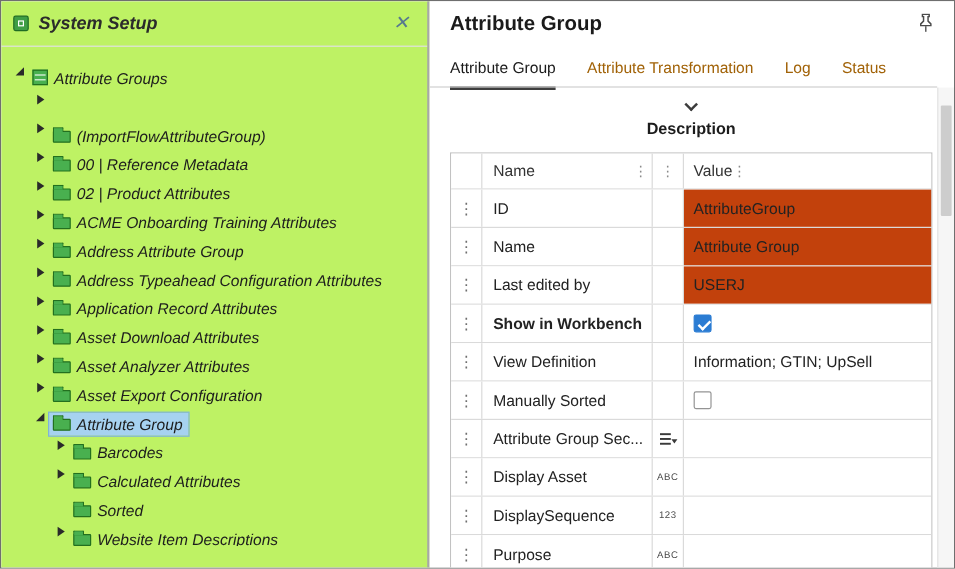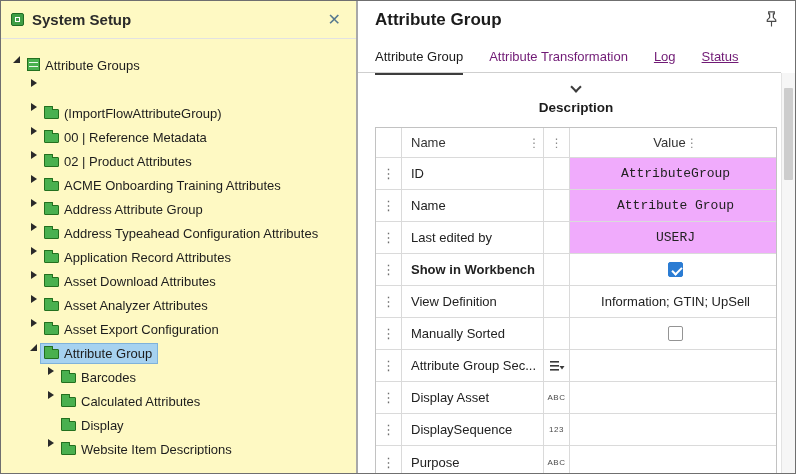--- a/index.html
+++ b/index.html
@@ -1,21 +1,21 @@
 <!DOCTYPE html>
 <html><head>
 <meta charset="utf-8">
 <style>
   * { box-sizing: border-box; margin: 0; padding: 0; }
   html,body { width:796px; height:474px; }
   body { font-family:"Liberation Sans", sans-serif; background:#fff; }
   .app { position:relative; width:796px; height:474px; border:1px solid #6f6f6f; display:flex; overflow:hidden; background:#fff; }
 
   
-  .sidebar { width:357px; flex:0 0 357px; height:100%; border-right:2px solid #a8a8a8; display:flex; flex-direction:column; background:#fef9c3; }
+  .sidebar { width:357px; flex:0 0 357px; height:100%; border-right:2px solid #a8a8a8; display:flex; flex-direction:column; background:#bef264;font-style:italic; }
   .sb-header { height:38px; flex:0 0 38px; display:flex; align-items:center; padding:0 12px 0 10px; border-bottom:1px solid #e2e2e2; }
   .sicon { width:13px; height:13px; background:#3f9e45; border:1px solid #1f6b24; border-radius:2px; position:relative; flex:0 0 13px; }
   .sicon::after { content:""; position:absolute; inset:3px; border:1px solid #fff; }
   .sb-title { font-size:15px; font-weight:bold; color:#2b2b2b; margin-left:8px; flex:1; }
   .sb-close { color:#56788f; font-size:16px; line-height:1; cursor:pointer; padding:2px 3px; }
 
   .tree { padding-top:8px; overflow:hidden; font-size:13px; color:#1d1d1d; }
   .trow-t { height:24px; display:flex; align-items:center; white-space:nowrap; }
   .lvl0 { padding-left:8px; } .lvl1 { padding-left:25px; } .lvl2 { padding-left:42px; }
   .exp { width:15px; flex:0 0 15px; display:flex; align-items:center; justify-content:center; cursor:pointer; }
@@ -28,38 +28,38 @@
   .gicon { width:13px; height:13px; background:#49b04f; border:1px solid #23701f; position:relative; flex:0 0 13px; }
   .gicon::before,.gicon::after { content:""; position:absolute; left:1px; right:1px; height:1px; background:#eaf6eb; }
   .gicon::before { top:3px; } .gicon::after { top:7px; }
 
   
   .main { flex:1; position:relative; background:#fff; }
   .m-title { position:absolute; top:9px; left:17px; font-size:17px; font-weight:bold; color:#1b1b1b; }
   .pin { position:absolute; top:10px; right:16px; cursor:pointer; }
   .tabline { position:absolute; top:71px; left:0; right:14px; height:1px; background:#cfcfcf; }
   .tabs { position:absolute; top:48px; left:17px; display:flex; gap:26px; }
-  .tab { font-size:13px; color:#701a75; padding-bottom:8px; cursor:pointer; }
+  .tab { font-size:13px; color:#a16207; padding-bottom:8px; cursor:pointer; }
   .tab.active { color:#1a1a1a; border-bottom:3px solid #3d3d3d; }
-  .tab.underlined { text-decoration:underline; }
+  .tab.underlined { }
 
   .content { position:absolute; top:72px; left:0; right:14px; bottom:0; overflow:hidden; padding:14px 4px 0 17px; }
   .desc-header { display:flex; align-items:center; gap:9px; font-size:13.5px; font-weight:bold; color:#1c1c1c; margin-bottom:12px; cursor:pointer;flex-direction:column; }
   .chev { width:8px; height:8px; border-right:2px solid #3c3c3c; border-bottom:2px solid #3c3c3c; transform:rotate(45deg); margin-top:-4px; }
 
   .tbl { border:1px solid #c2c2c2; width:100%; font-size:13px; color:#222; }
   .thead, .trow { display:flex; border-bottom:1px solid #dadada; background:#fff; }
   .thead { height:30px; color:#333; }
   .trow { height:32px; }
   .trow:last-child { border-bottom:none; }
   .c-drag { width:26px; flex:0 0 26px; border-right:1px solid #dadada; display:flex; align-items:center; justify-content:center; color:#6e6e6e; cursor:grab; }
   .c-name { width:142px; flex:0 0 142px; border-right:1px solid #dadada; padding:0 3px 0 9px; display:flex; align-items:center; justify-content:space-between; overflow:hidden; white-space:nowrap; }
   .c-type { width:26px; flex:0 0 26px; border-right:1px solid #dadada; display:flex; align-items:center; justify-content:center; }
-  .c-value { flex:1; padding:0 3px 0 8px; display:flex; align-items:center; justify-content:center; overflow:hidden; white-space:nowrap; }
-  .c-value.ro { background:#f0abfc;font-family:Liberation Mono, monospace; }
+  .c-value { flex:1; padding:0 3px 0 8px; display:flex; align-items:center; justify-content:flex-start; overflow:hidden; white-space:nowrap; }
+  .c-value.ro { background:#c2410c; }
   .bold { font-weight:bold; }
   .kebab { color:#8a8a8a; font-size:12px; line-height:1; }
   .typ { font-size:8px; color:#4a4a4a; letter-spacing:0.5px; }
   .cb { width:15px; height:15px; border:1px solid #949494; border-radius:2px; background:#fff; cursor:pointer; }
   .cb.checked { background:#2b7cd3; border-color:#2b7cd3; position:relative; }
   .cb.checked::after { content:""; position:absolute; left:4.5px; top:1.5px; width:4px; height:8px; border:solid #fff; border-width:0 2px 2px 0; transform:rotate(45deg); }
 
   .vscroll { position:absolute; top:72px; right:0; bottom:0; width:14px; background:#f6f6f6; border-left:1px solid #e3e3e3; }
   .vthumb { position:absolute; top:15px; left:2px; right:2px; height:92px; background:#cdcdcd; border-radius:1px; cursor:pointer; }
 </style>
@@ -177,21 +177,21 @@
         <span class="exp col"></span>
         <span class="titem">
             <span class="fold"></span>
             <span>Calculated Attributes</span>
           </span>
       </div>
       <div class="trow-t lvl2">
         <span class="exp"></span>
         <span class="titem">
             <span class="fold"></span>
-            <span>Display</span>
+            <span>Sorted</span>
           </span>
       </div>
       <div class="trow-t lvl2">
         <span class="exp col"></span>
         <span class="titem">
             <span class="fold"></span>
             <span>Website Item Descriptions</span>
           </span>
       </div>
 

